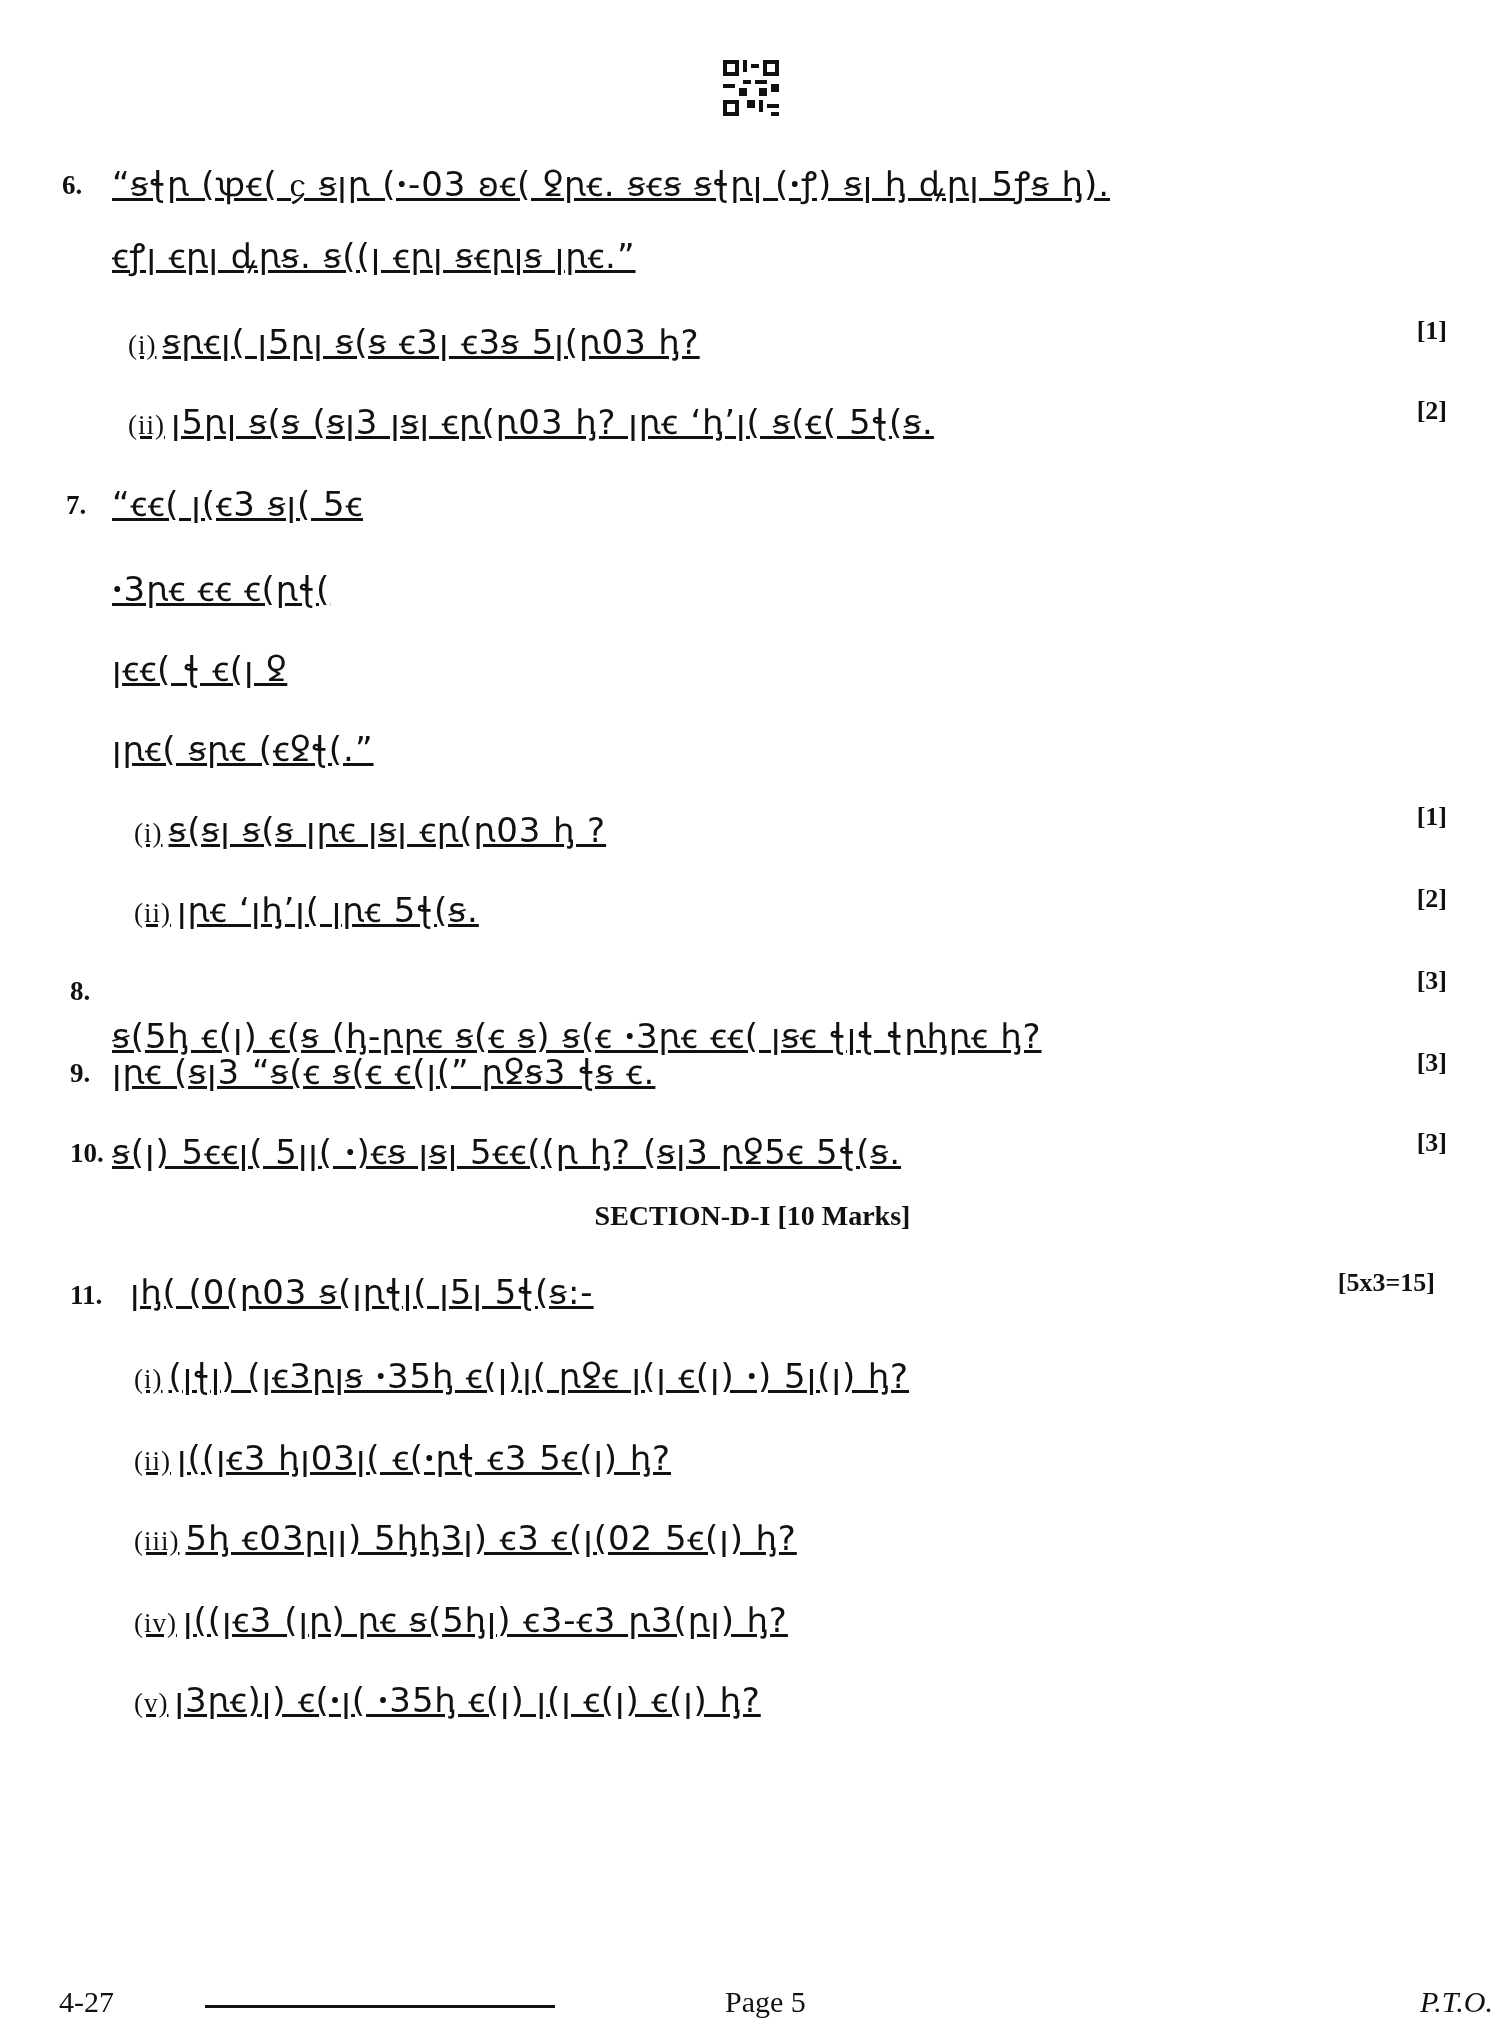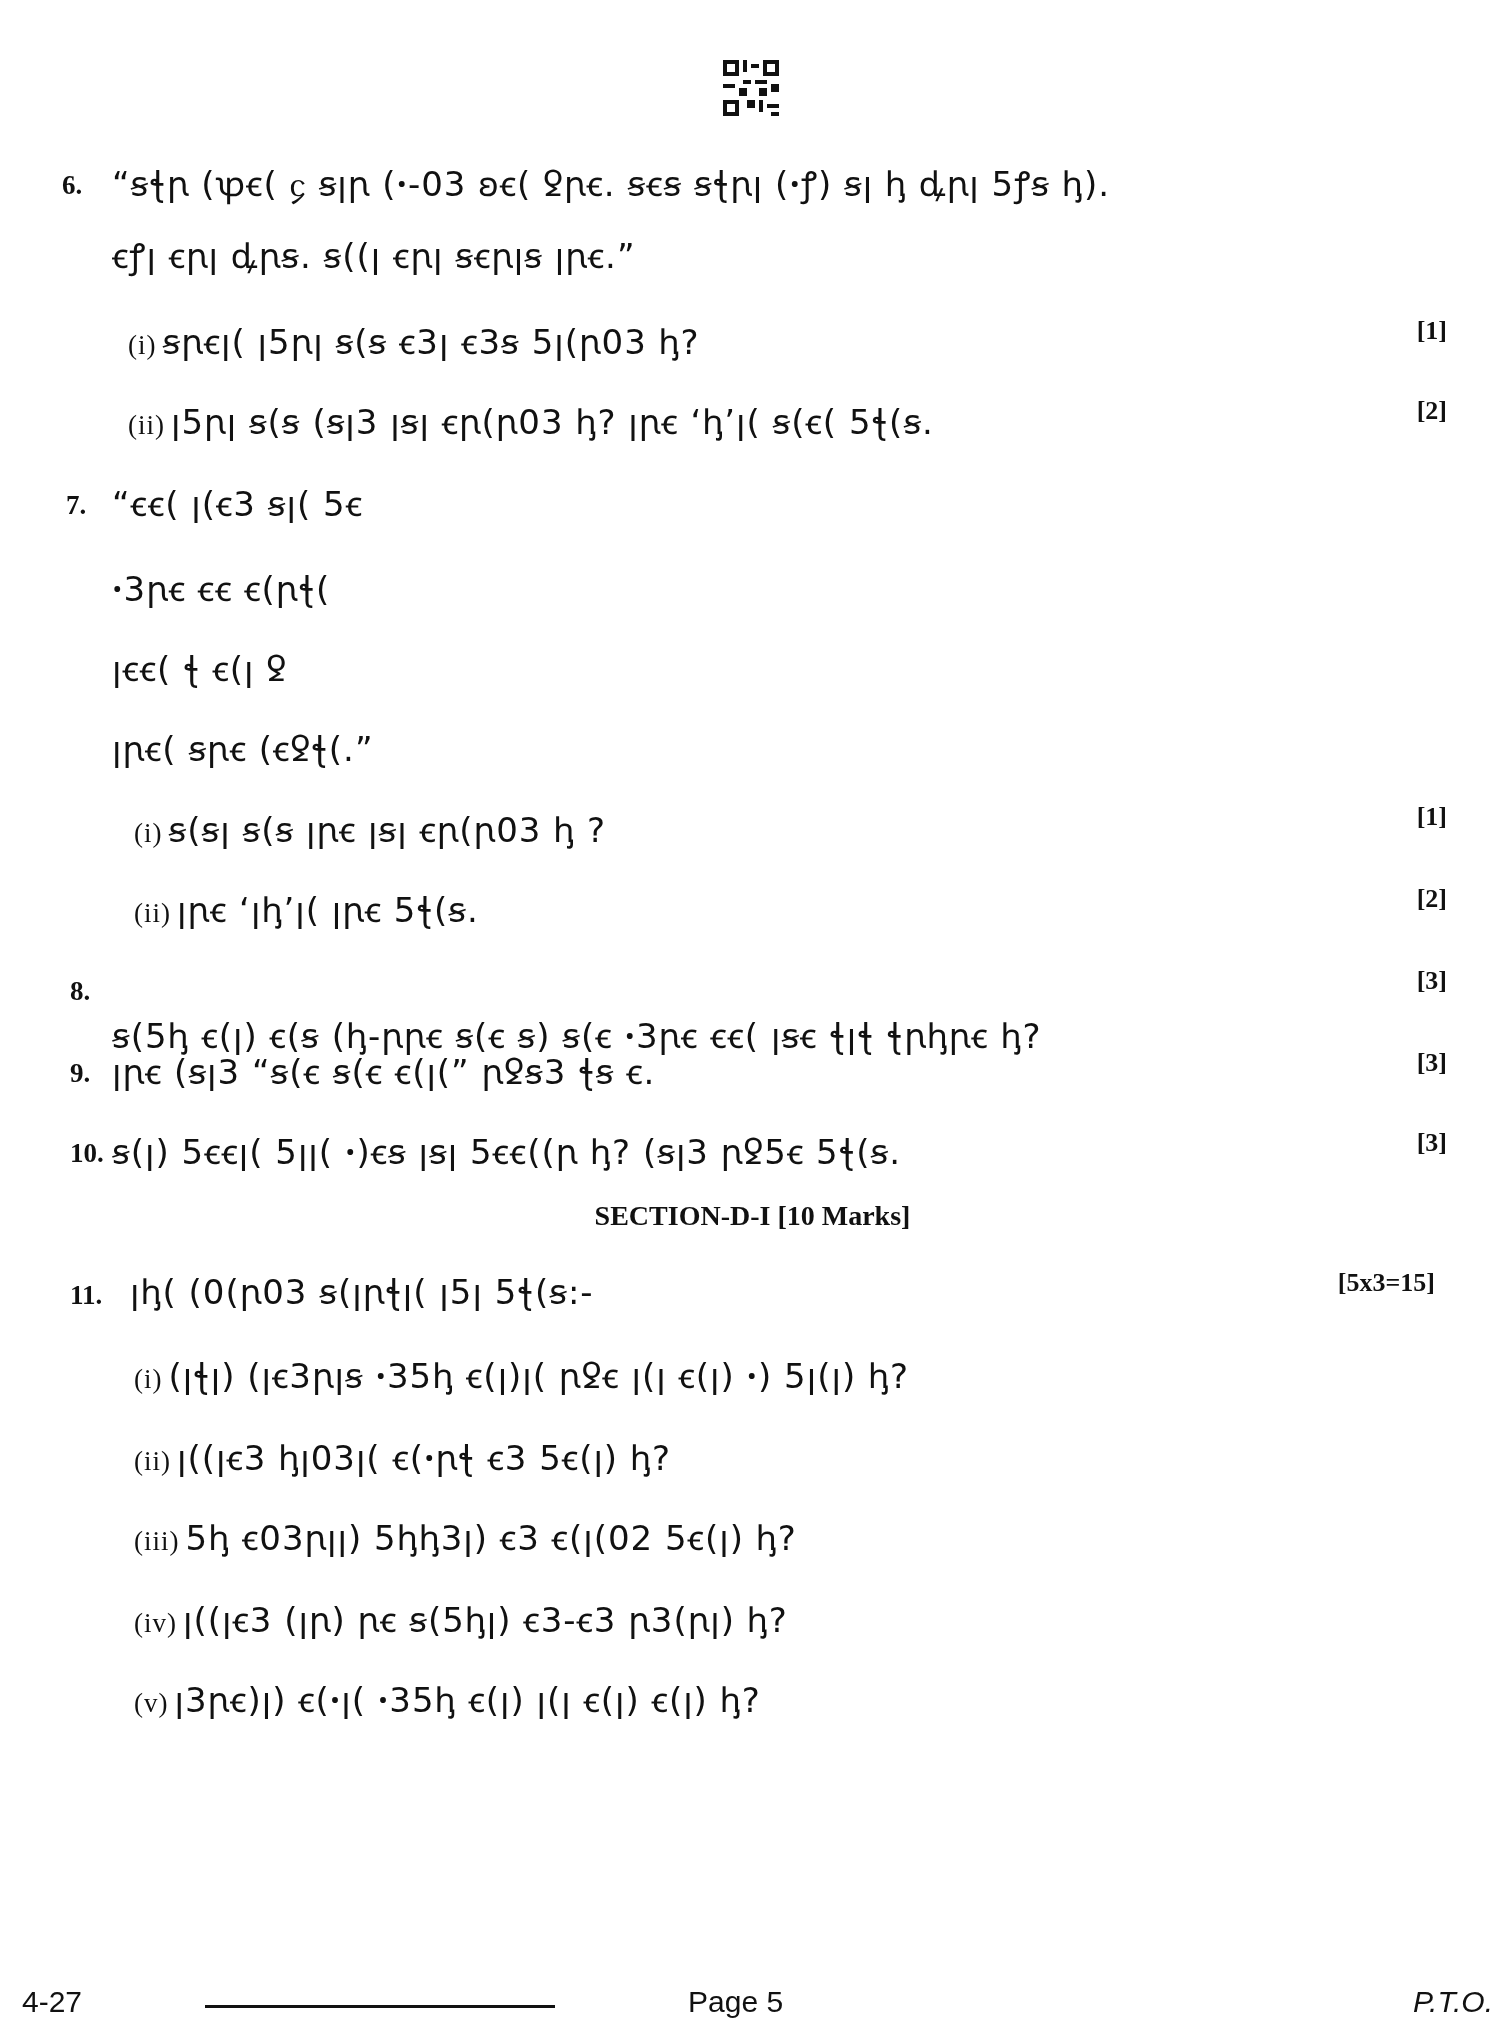--- a/index.html
+++ b/index.html
@@ -1,23 +1,23 @@
 <!DOCTYPE html>
 <html><head>
 <meta charset="utf-8">
 <style>
   html, body { margin: 0; padding: 0; background: #ffffff; }
   body { width: 1505px; height: 2034px; position: relative; overflow: hidden; color: #111; font-family: "DejaVu Serif", serif; }
   .qr { position: absolute; left: 723px; top: 60px; width: 56px; height: 56px; }
-  .line { position: absolute; font-size: 34px; white-space: nowrap; letter-spacing: 1px; font-family: "DejaVu Sans", sans-serif; }
+  .line { position: absolute; font-size: 34px; white-space: nowrap; letter-spacing: 1px; font-family: "DejaVu Sans", sans-serif; text-decoration: underline; }
   .num { position: absolute; font-size: 27px; font-family: "Liberation Serif", serif; font-weight: bold; }
   .marks { position: absolute; font-size: 26px; font-family: "Liberation Serif", serif; font-weight: bold; right: 58px; }
   .sub { font-family: "Liberation Serif", serif; font-size: 27px; margin-right: 6px; }
   .section { position: absolute; left: 0; width: 100%; text-align: center; top: 1200px; font-family: "Liberation Serif", serif; font-weight: bold; font-size: 28px; }
-  .footer { position: absolute; top: 1985px; font-family: Liberation Sans, sans-serif; font-size: 30px; }
+  .footer { position: absolute; top: 1985px; font-family: Liberation Serif, serif; font-size: 30px; margin-left: 37px; }
   .footer-rule { position: absolute; top: 2005px; left: 205px; width: 350px; height: 3px; background: #111; }
 </style>
 </head>
 <body>
 
 <svg class="qr" viewBox="0 0 14 14">
   <rect x="0" y="0" width="14" height="14" fill="#fff"></rect>
   <rect x="0" y="0" width="4" height="4" fill="#111"></rect>
     <rect x="1" y="1" width="2" height="2" fill="#fff"></rect>
   <rect x="10" y="0" width="4" height="4" fill="#111"></rect>

